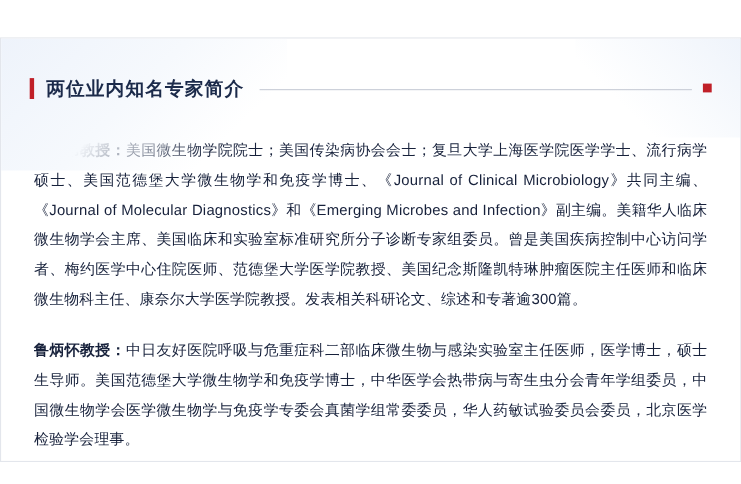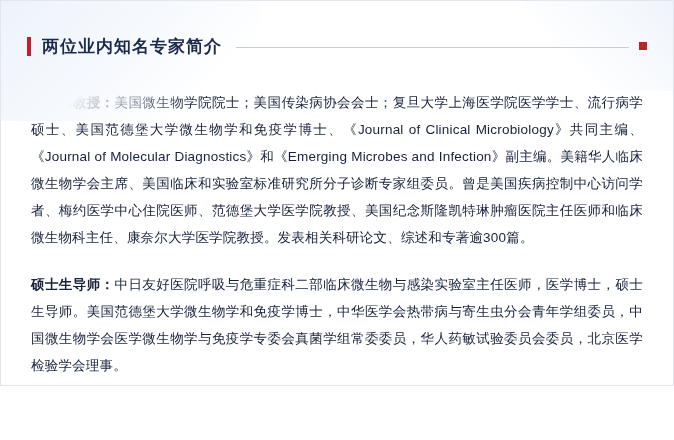--- a/index.html
+++ b/index.html
@@ -14,20 +14,21 @@
     overflow: hidden;
   }
   .page {
     position: relative;
     width: 674px;
     height: 386px;
     box-sizing: border-box;
     border: 1px solid #e3e6ec;
     background: #ffffff;
     overflow: hidden;
+    margin-top: 34px;
   }
   
   .corner-tint {
     position: absolute;
     top: 0;
     left: 0;
     width: 260px;
     height: 120px;
     background: linear-gradient(135deg, #eef3fb 0%, #f6f9fd 45%, rgba(255,255,255,0) 78%);
     pointer-events: none;
@@ -117,18 +118,18 @@
     <div class="header-square"></div>
   </div>
 
   <div class="content">
 
     <p class="para">
       <span class="name">汤一苇教授：</span><span class="body-text">美国微生物学院院士；美国传染病协会会士；复旦大学上海医学院医学学士、流行病学硕士、美国范德堡大学微生物学和免疫学博士、《Journal of Clinical Microbiology》共同主编、《Journal of Molecular Diagnostics》和《Emerging Microbes and Infection》副主编。美籍华人临床微生物学会主席、美国临床和实验室标准研究所分子诊断专家组委员。曾是美国疾病控制中心访问学者、梅约医学中心住院医师、范德堡大学医学院教授、美国纪念斯隆凯特琳肿瘤医院主任医师和临床微生物科主任、康奈尔大学医学院教授。发表相关科研论文、综述和专著逾300篇。</span>
     </p>
 
     <p class="para">
-      <span class="name">硕士生导师：</span><span class="body-text">中日友好医院呼吸与危重症科二部临床微生物与感染实验室主任医师，医学博士，硕士生导师。美国范德堡大学微生物学和免疫学博士，中华医学会热带病与寄生虫分会青年学组委员，中国微生物学会医学微生物学与免疫学专委会真菌学组常委委员，华人药敏试验委员会委员，北京医学检验学会理事。</span>
+      <span class="name">鲁炳怀教授：</span><span class="body-text">中日友好医院呼吸与危重症科二部临床微生物与感染实验室主任医师，医学博士，硕士生导师。美国范德堡大学微生物学和免疫学博士，中华医学会热带病与寄生虫分会青年学组委员，中国微生物学会医学微生物学与免疫学专委会真菌学组常委委员，华人药敏试验委员会委员，北京医学检验学会理事。</span>
     </p>
 
   </div>
 
 </div>
 
 </body></html>

